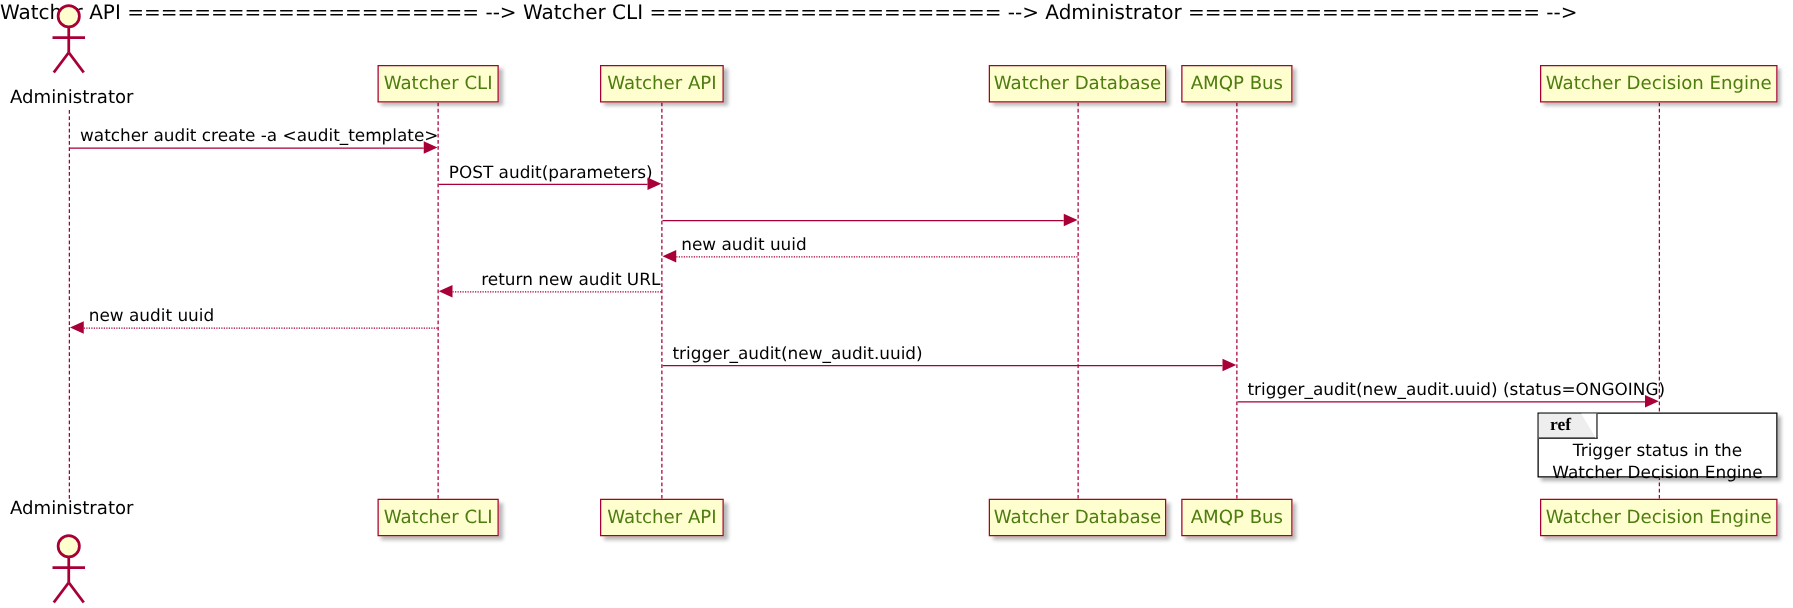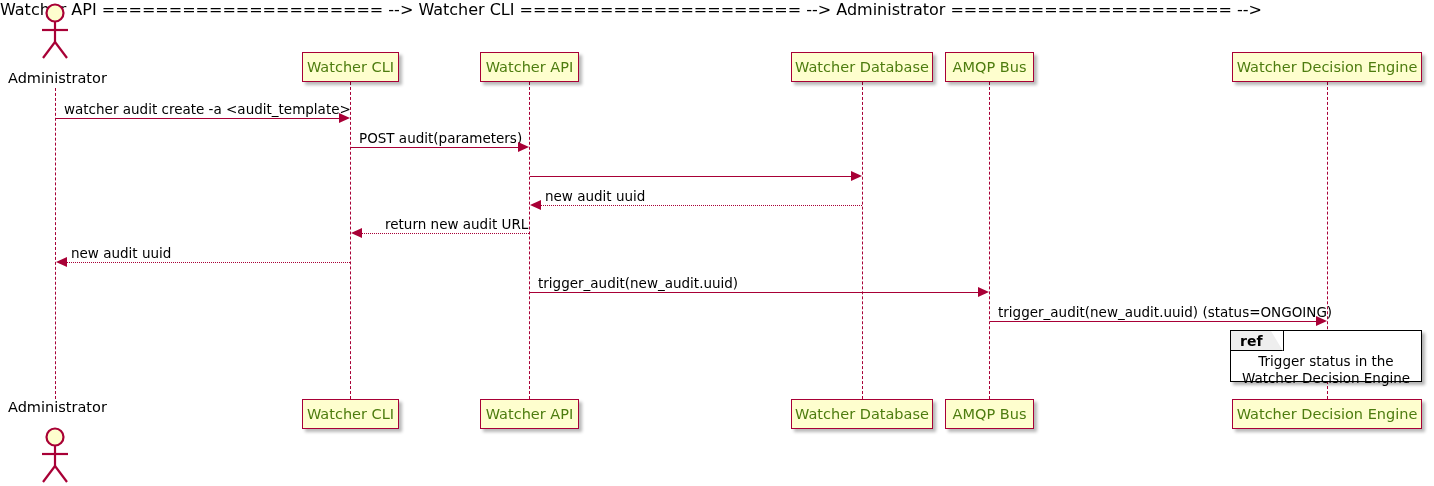--- a/index.html
+++ b/index.html
@@ -102,20 +102,21 @@
     border-right: 1.6px solid #000000;
     border-bottom: 1.6px solid #000000;
     display: flex;
     align-items: center;
     padding-left: 9px;
     padding-right: 20px;
     font-size: 14px;
     font-weight: bold;
     color: #000;
     box-sizing: border-box;
+    font-family: Liberation Serif, serif;
   }
   .ref-tab-notch {
     position: absolute;
     top: 0;
     width: 0;
     height: 0;
     border-top: 20px solid #FFFFFF;
     border-left: 12px solid transparent;
   }
   .ref-body {

